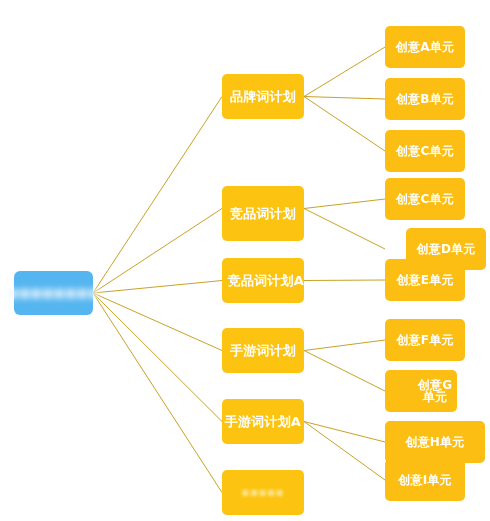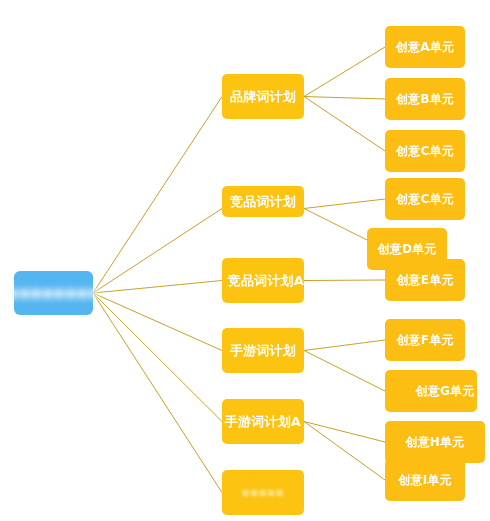--- a/index.html
+++ b/index.html
@@ -91,21 +91,21 @@
       <line x1="304" y1="421.5" x2="385" y2="480" stroke="#c9a227" stroke-width="1"></line>
       <line x1="93" y1="293" x2="222" y2="492.5" stroke="#c9a227" stroke-width="1"></line>
     </svg>
   <div id="nodes">
       <div class="node root" style="left: 14px; top: 271px; width: 79px; height: 44px;">
         <span class="blurred">■■■■■■■■</span>
       </div>
       <div class="node plan" style="left: 222px; top: 74px; width: 82px; height: 45px; justify-content: center;">
         <span>品牌词计划</span>
       </div>
-      <div class="node plan" style="left: 222px; top: 186px; width: 82px; height: 31px; text-align: right;">
+      <div class="node plan" style="left: 222px; top: 186px; width: 82px; height: 55px; text-align: right;">
         <span>竞品词计划</span>
       </div>
       <div class="node plan" style="left: 222px; top: 258px; width: 82px; height: 45px; justify-content: flex-end;">
         <span>竞品词计划A</span>
       </div>
       <div class="node plan" style="left: 222px; top: 328px; width: 82px; height: 45px;">
         <span>手游词计划</span>
       </div>
       <div class="node plan" style="left: 222px; top: 399px; width: 82px; height: 45px;">
         <span>手游词计划A</span>
@@ -118,30 +118,30 @@
       </div>
       <div class="node unit" style="left: 385px; top: 78px; width: 80px; height: 42px;">
         <span>创意B单元</span>
       </div>
       <div class="node unit" style="left: 385px; top: 130px; width: 80px; height: 42px;">
         <span>创意C单元</span>
       </div>
       <div class="node unit" style="left: 385px; top: 178px; width: 80px; height: 42px;">
         <span>创意C单元</span>
       </div>
-      <div class="node unit" style="left: 367px; top: 228px; width: 80px; height: 42px;">
+      <div class="node unit" style="left: 406px; top: 228px; width: 80px; height: 42px;">
         <span>创意D单元</span>
       </div>
       <div class="node unit" style="left: 385px; top: 259px; width: 80px; height: 42px;">
         <span>创意E单元</span>
       </div>
       <div class="node unit" style="left: 385px; top: 319px; width: 80px; height: 42px;">
         <span>创意F单元</span>
       </div>
-      <div class="node unit" style="left: 385px; top: 370px; width: 92px; height: 42px; padding-left: 28px;">
+      <div class="node unit" style="left: 385px; top: 370px; width: 72px; height: 42px; padding-left: 28px;">
         <span>创意G单元</span>
       </div>
       <div class="node unit" style="left: 385px; top: 421px; width: 100px; height: 42px;">
         <span>创意H单元</span>
       </div>
       <div class="node unit" style="left: 385px; top: 459px; width: 80px; height: 42px;">
         <span>创意I单元</span>
       </div>
     </div>
 </div>

